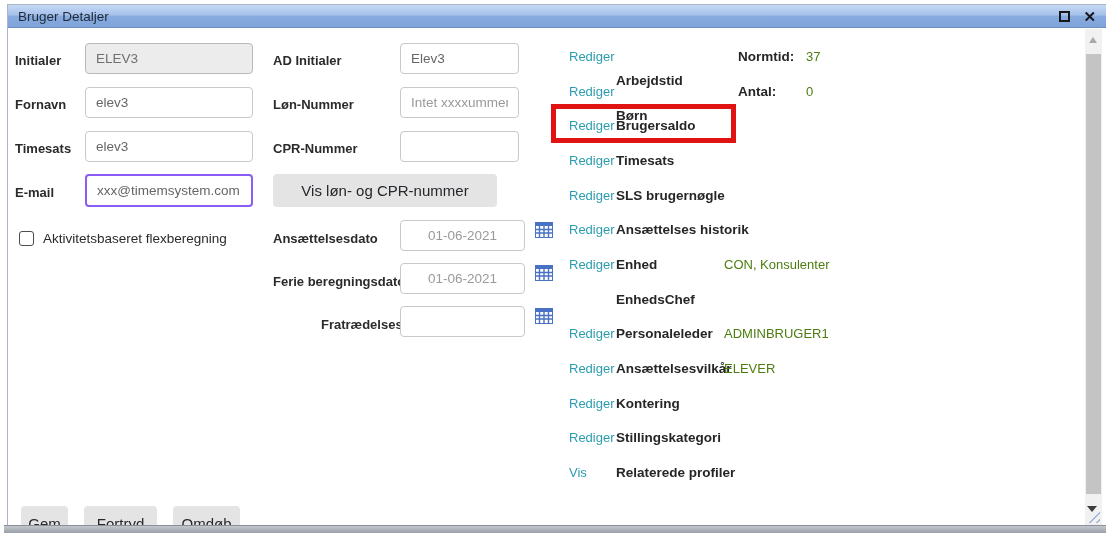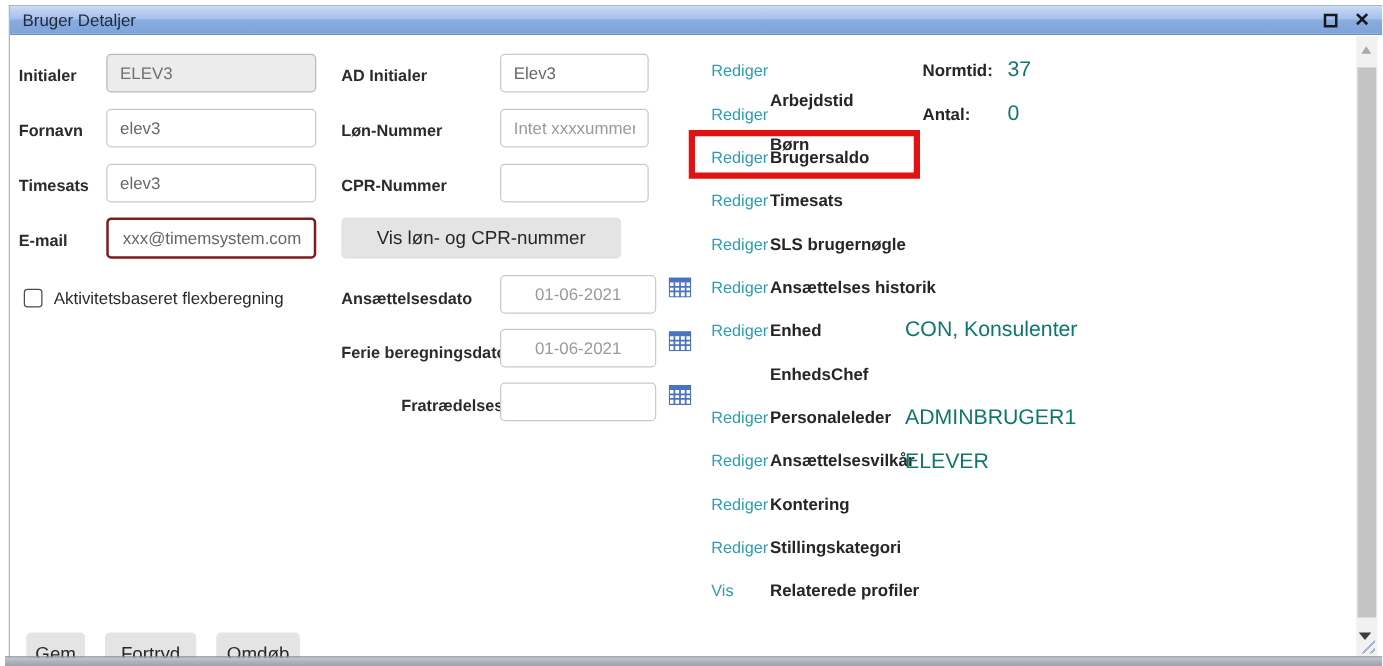--- a/index.html
+++ b/index.html
@@ -24,40 +24,40 @@
   .ico-max { width:11px; height:11px; border:2px solid #16181c; display:inline-block; }
   .ico-close { font-size:15px; font-weight:bold; color:#16181c; line-height:1; }
   
   .flabel { position:absolute; font-size:13px; font-weight:bold; color:#2b2b2b; white-space:nowrap; }
   .tinput {
     position:absolute; height:31px; border:1px solid #c9c9c9; border-radius:4px;
     background:#fff; font-family:"Liberation Sans", sans-serif;
     font-size:13.5px; color:#666; padding:0 10px; outline:none;
   }
   .tinput:disabled, .tinput.disabled { background:#ececec; border-color:#b9b9b9; color:#707070; }
-  .tinput.focused { border:2px solid #7f1d1d;text-align:right; }
+  .tinput.focused { border:2px solid #8b5cf6; }
   .tinput::placeholder { color:#9a9a9a; }
   .tinput.datebox { text-align:center; color:#9a9a9a; }
   .chk-row { position:absolute; display:flex; align-items:center; gap:9px; }
   .chk { width:15px; height:15px; border:1.5px solid #4c4c4c; border-radius:3px; background:#fff; }
   .chk-label { font-size:13.5px; color:#2b2b2b; }
   .btn-gray {
     position:absolute; background:#e4e4e4; border:none; border-radius:4px;
     font-family:"Liberation Sans", sans-serif; font-size:15px; color:#24272b;
     display:flex; align-items:center; justify-content:center; cursor:pointer;
   }
   .cal-icon { position:absolute; width:18px; height:16px; cursor:pointer; }
   
   .sections { position:absolute; left:561px; top:34px; width:430px; }
   .srow { display:flex; align-items:center; height:34.7px; }
   .srow .act { width:47px; flex:none; font-size:13px; color:#2b9daf; cursor:pointer; white-space:nowrap; }
   .srow .lbl { width:108px; flex:none; font-size:13.5px; font-weight:bold; color:#262626; white-space:nowrap; overflow:visible; }
   .srow.metric .lbl { width:122px;margin-top:48px; }
   .srow .vlbl { width:68px; flex:none; font-size:13.5px; font-weight:bold; color:#262626; white-space:nowrap; }
-  .srow .val { font-size:17px; color:#0f766e; white-space:nowrap; }
+  .srow .val { font-size:13px; color:#4d7c0f; white-space:nowrap; }
   .redbox {
     position:absolute; left:543px; top:99px; width:185px; height:39px;
     border:5px solid #e01212; z-index:5; pointer-events:none;
   }
   
   .footer-btn { height:34px; z-index:2; }
   
   .vscroll {
     position:absolute; left:1077px; top:24px; width:17px; height:497px;
     background:#f1f1f1;

